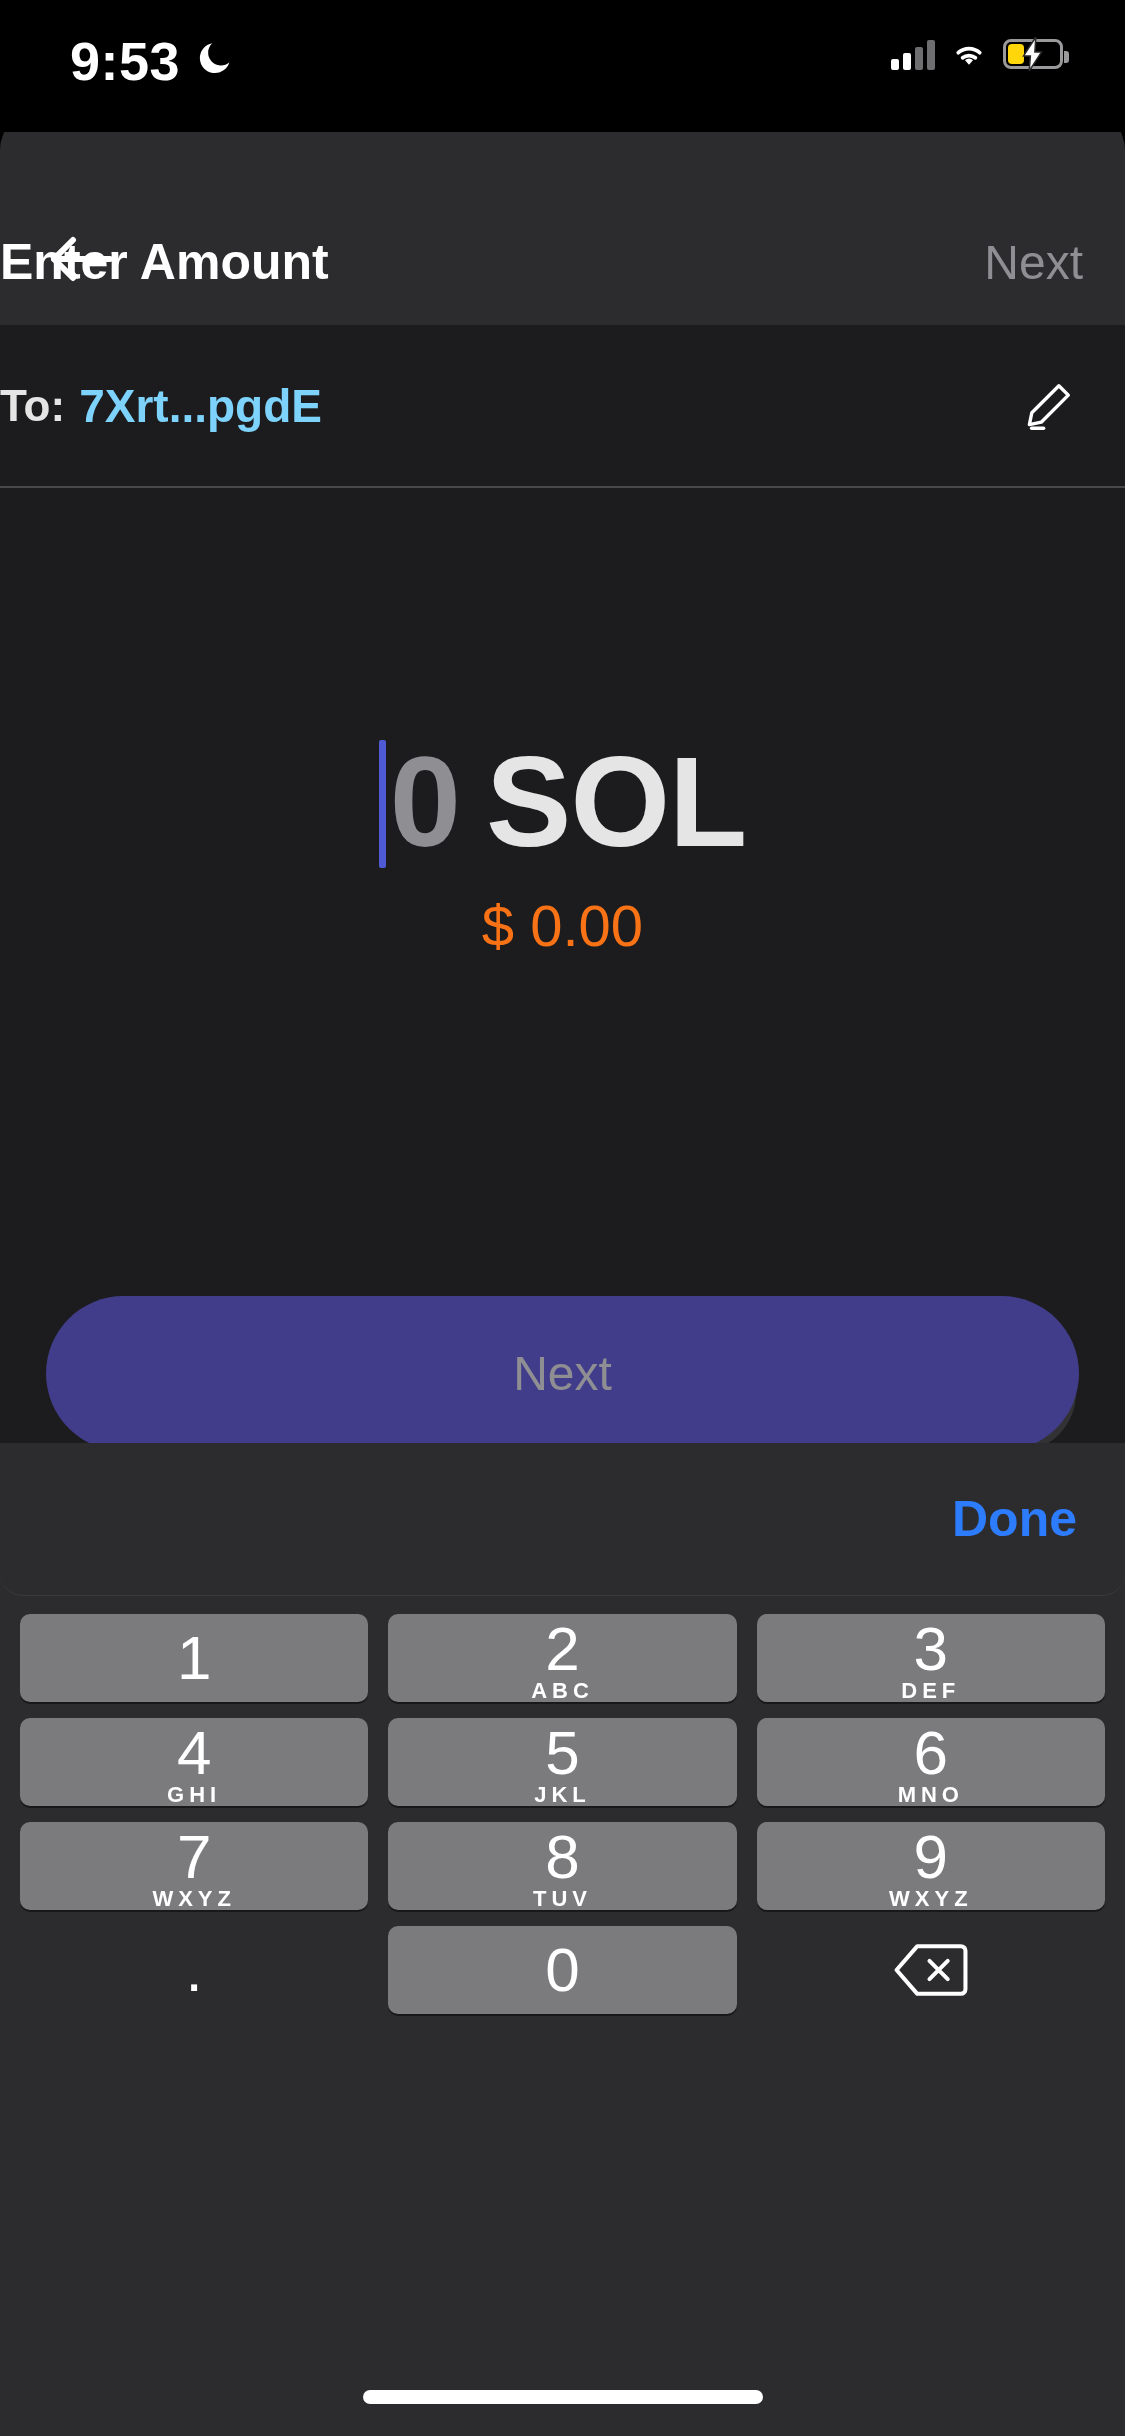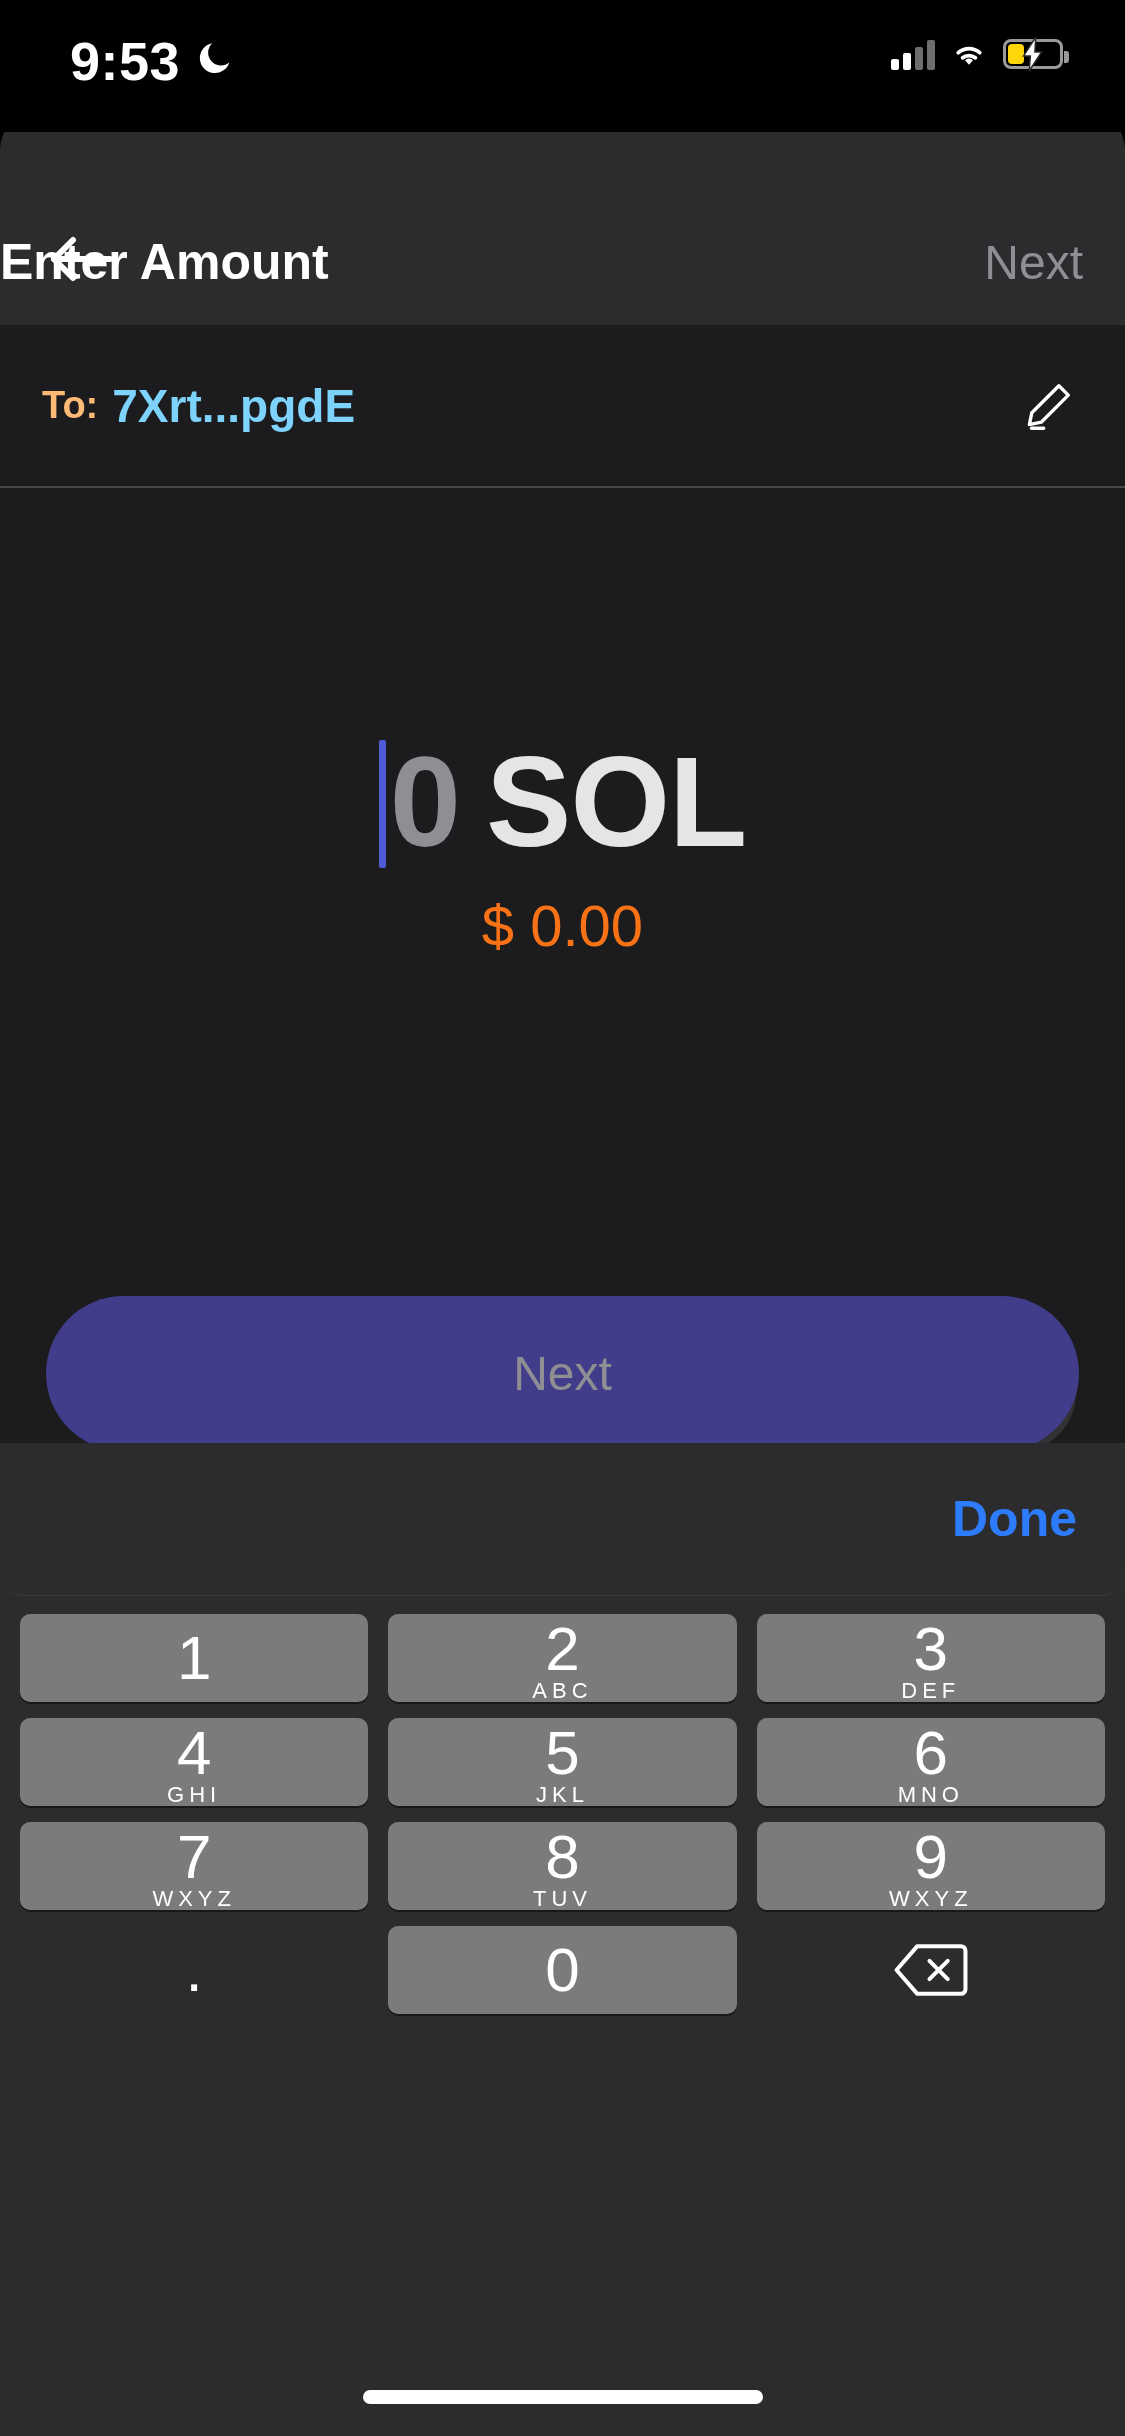--- a/index.html
+++ b/index.html
@@ -80,21 +80,21 @@
     color:#8e8e93; font-size:48px; font-weight:400;
   }
 
   
   .to-row{
     position:relative; height:163px; width:100%;
     display:flex; align-items:center;
     border-bottom:2px solid #48484a;
   }
   .to-label{
-    margin-left:42px; color:#fdba74; font-size:38px; font-weight:700;
+    color:#e5e5e5; font-size:44px; font-weight:700;
   }
   .to-addr{
     margin-left:14px; color:#7dd3fc; font-size:46px; font-weight:700;
   }
   .to-edit{
     position:absolute; right:48px; top:50%; transform:translateY(-50%);
     width:58px; height:58px;
   }
 
   
@@ -169,21 +169,21 @@
     display:flex; flex-direction:column;
     align-items:center; justify-content:center;
     position:relative;
   }
   .key.plain{ background:transparent; box-shadow:none; }
   .key .digit{
     color:#fff; font-size:62px; font-weight:300; line-height:1;
     margin-top:-2px;
   }
   .key .letters{
-    color:#fff; font-size:22px; font-weight:400; letter-spacing:5px;
+    color:#fff; font-size:22px; font-weight:700; letter-spacing:5px;
     line-height:1;
   }
   .key .dot{
     color:#fff; font-size:62px; font-weight:300; line-height:0.4;
   }
   .key.has-letters .digit{ margin-top:4px; }
   .key.no-letters .digit{ margin-top:0; }
 
   .home-ind{
     position:absolute; left:50%; bottom:32px; transform:translateX(-50%);

